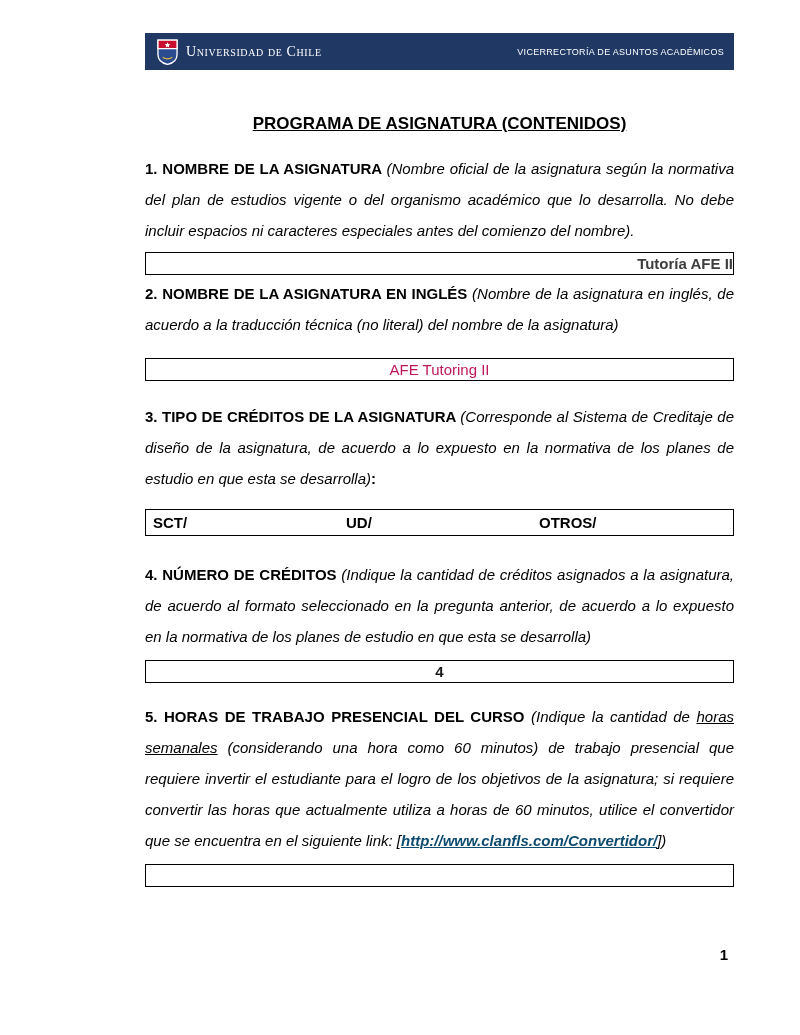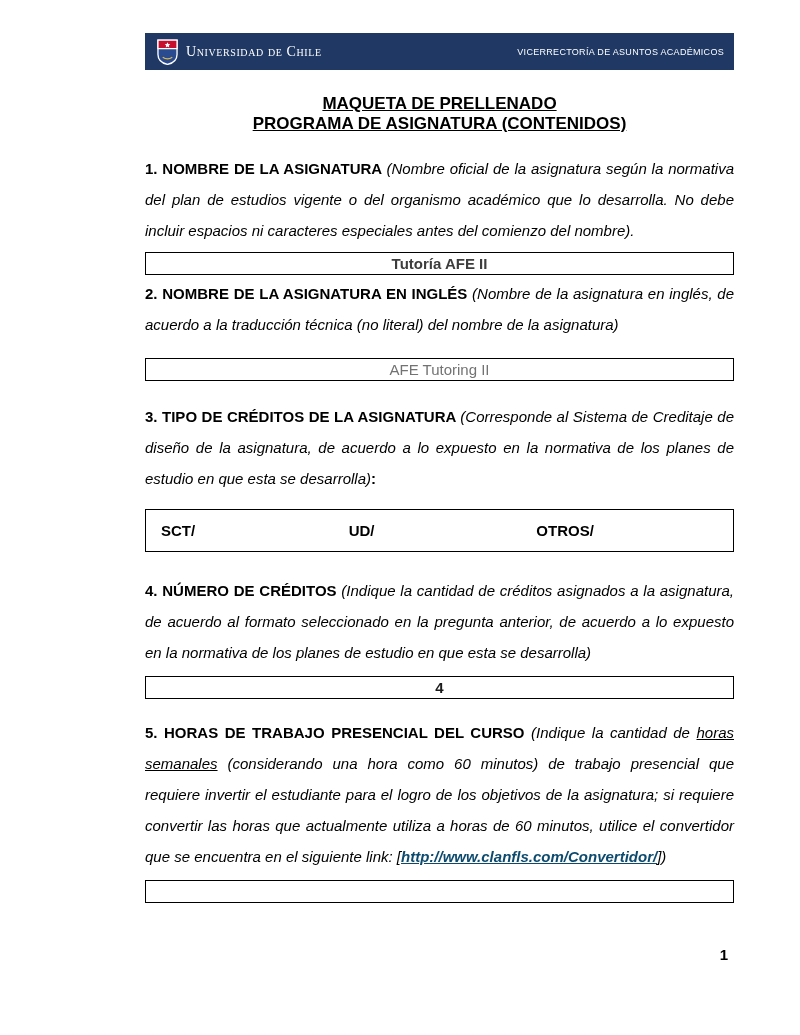--- a/index.html
+++ b/index.html
@@ -86,31 +86,31 @@
   
   .field-box {
     border: 1.5px solid #000000;
     min-height: 23px;
     display: flex;
     align-items: center;
     justify-content: center;
     font-size: 15px;
     background: #ffffff;
   }
-  .box-after-para-1 { margin-top: 6px;  }
+  .box-after-para-1 { margin-top: 6px; justify-content: flex-end;  }
   .box-after-para-2 { margin-top: 18px; }
   .box-after-para-3 { margin-top: 15px; }
   .box-after-para-4 { margin-top: 8px;  }
   .box-after-para-5 { margin-top: 8px;  }
 
   .val-bold { font-weight: bold; color: #3d3d3d; }
-  .val-gray { color: #737373; }
+  .val-gray { color: #be185d; }
   .val-num  { font-weight: bold; color: #1a1a1a; }
 
-  .credit-box { justify-content: center; padding: 12px; }
+  .credit-box { justify-content: center; padding: 4px; }
   .credit-cell {
     flex: 1 1 0;
     font-weight: bold;
     text-align: left;
     padding-left: 3px;
     font-size: 15px;
   }
 
   .page-number {
     position: absolute;
@@ -134,21 +134,21 @@
             <path d="M1 1 h20 v9 h-20 Z" fill="#c8102e" stroke="#ffffff" stroke-width="1.4"></path>
             <path d="M11 3.2 l0.9 1.8 2 0.3 -1.45 1.4 0.35 2 -1.8 -0.95 -1.8 0.95 0.35 -2 -1.45 -1.4 2 -0.3 Z" fill="#ffffff"></path>
             <path d="M6 19 q5 3.5 10 0" stroke="#e2b93b" stroke-width="1.3" fill="none"></path>
           </svg>
         </span>
         <span class="uni-name">Universidad de Chile</span>
       </div>
       <div class="dept">VICERRECTORÍA DE ASUNTOS ACADÉMICOS</div>
     </header>
 
-    <h1 class="doc-title"><span>MAQUETA DE PRELLENADO</span><br><span>PROGRAMA DE ASIGNATURA (CONTENIDOS)</span></h1>
+    <h1 class="doc-title"><br><span>PROGRAMA DE ASIGNATURA (CONTENIDOS)</span></h1>
 
     <p class="para mt-s1"><strong>1. NOMBRE DE LA ASIGNATURA </strong><em>(Nombre oficial de la asignatura según la normativa del plan de estudios vigente o del organismo académico que lo desarrolla. No debe incluir espacios ni caracteres especiales antes del comienzo del nombre).</em></p>
     <div class="field-box box-after-para-1">
       <span class="val-bold">Tutoría AFE II</span>
     </div>
 
     <p class="para mt-s2"><strong>2. NOMBRE DE LA ASIGNATURA EN INGLÉS </strong><em class="bold-italic">(Nombre de la asignatura en inglés, de acuerdo a la traducción técnica (no literal) del nombre de la asignatura)</em></p>
     <div class="field-box box-after-para-2">
       <span class="val-gray">AFE Tutoring II</span>
     </div>

